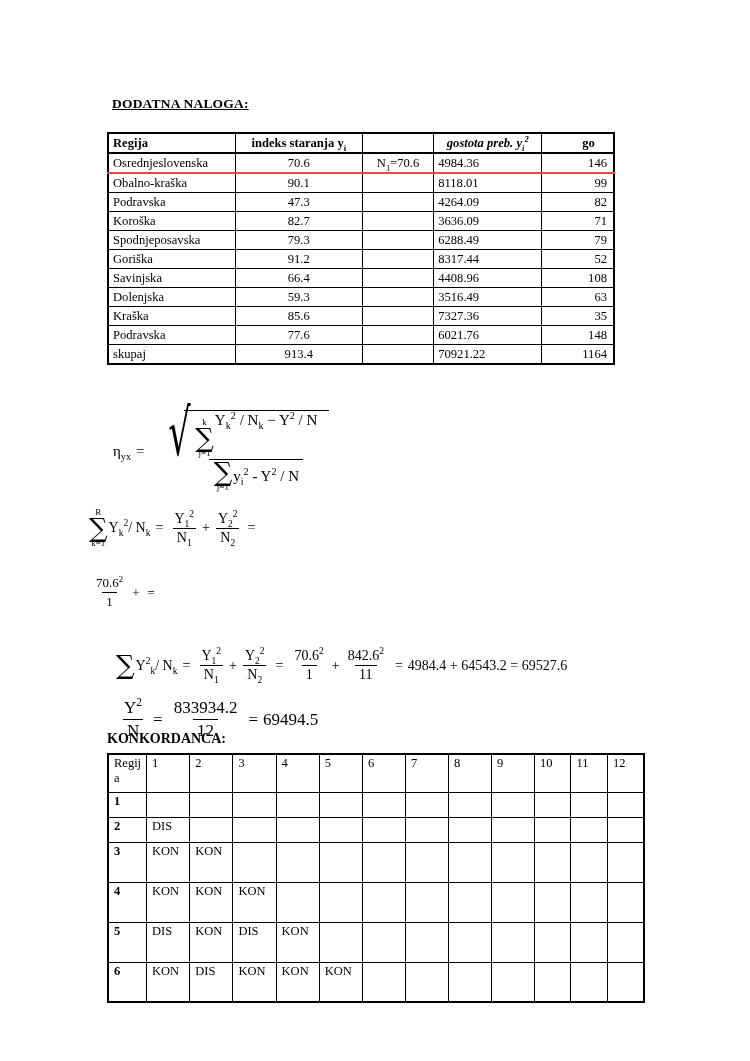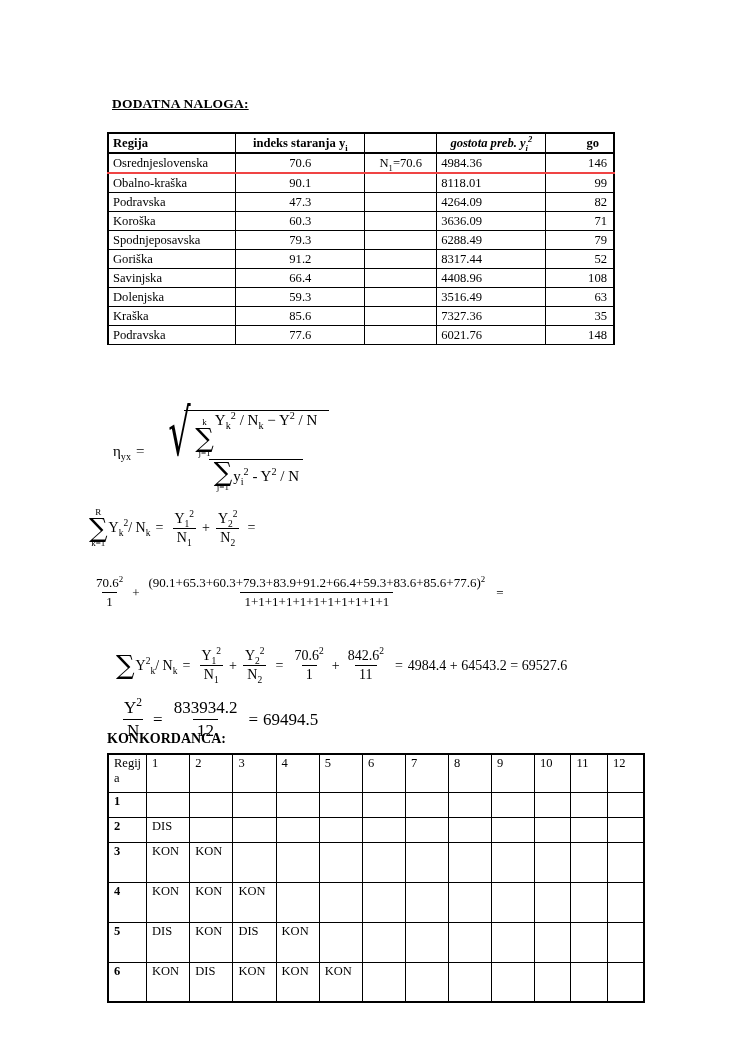--- a/index.html
+++ b/index.html
@@ -176,21 +176,21 @@
       </tr>
       <tr>
         <td class="c-region outer-l">Podravska</td>
         <td class="c-index">47.3</td>
         <td class="c-n"></td>
         <td class="c-dens">4264.09</td>
         <td class="c-go outer-r">82</td>
       </tr>
       <tr>
         <td class="c-region outer-l">Koroška</td>
-        <td class="c-index">60.3</td>
+        <td class="c-index">82.7</td>
         <td class="c-n"></td>
         <td class="c-dens">3636.09</td>
         <td class="c-go outer-r">71</td>
       </tr>
       <tr>
         <td class="c-region outer-l">Spodnjeposavska</td>
         <td class="c-index">79.3</td>
         <td class="c-n"></td>
         <td class="c-dens">6288.49</td>
         <td class="c-go outer-r">79</td>
@@ -222,20 +222,27 @@
         <td class="c-n"></td>
         <td class="c-dens">7327.36</td>
         <td class="c-go outer-r">35</td>
       </tr>
       <tr>
         <td class="c-region outer-l">Podravska</td>
         <td class="c-index">77.6</td>
         <td class="c-n"></td>
         <td class="c-dens">6021.76</td>
         <td class="c-go outer-r">148</td>
+      </tr>
+      <tr class="row-last">
+        <td class="c-region outer-l">skupaj</td>
+        <td class="c-index">913.4</td>
+        <td class="c-n"></td>
+        <td class="c-dens">70921.22</td>
+        <td class="c-go outer-r">1164</td>
       </tr>
     </tbody>
   </table>
 
   <div class="math" id="eta-formula">
     <div class="mrow">
       <span><span>η</span><sub>yx</sub></span>
       <span style="margin:0 5px;">=</span>
       <span class="sqrt-wrap">
         <span class="sqrt-sign">√</span>
@@ -287,24 +294,20 @@
     </div>
   </div>
 
   <div class="math" style="left:90px; top:567px; font-size:13px;">
     <div class="mrow">
       <span class="frac">
         <span class="num"><span>70.6</span><sup>2</sup></span>
         <span class="den">1</span>
       </span>
       <span style="margin:0 3px;">+</span>
-      <span class="frac">
-        <span class="num"><span>(90.1+65.3+60.3+79.3+83.9+91.2+66.4+59.3+83.6+85.6+77.6)</span><sup>2</sup></span>
-        <span class="den">1+1+1+1+1+1+1+1+1+1+1</span>
-      </span>
       <span style="margin-left:5px;">=</span>
     </div>
   </div>
 
   <div class="math" style="left:115px; top:640px; font-size:14px;">
     <div class="mrow">
       <span class="bigsum">
         <span class="sg">∑</span>
       </span>
       <span><span>Y</span><sup>2</sup><sub>k</sub><span>/ N</span><sub>k</sub></span>

